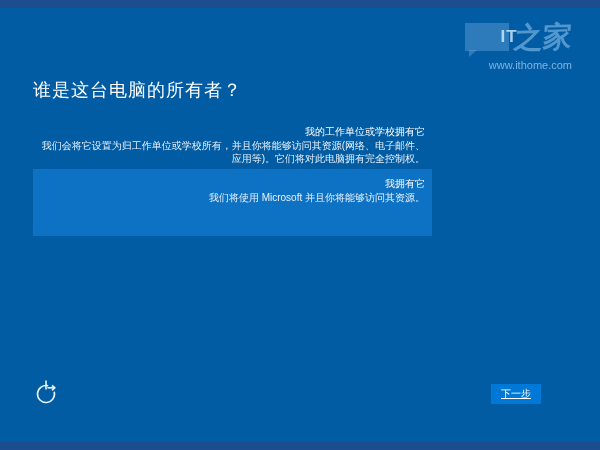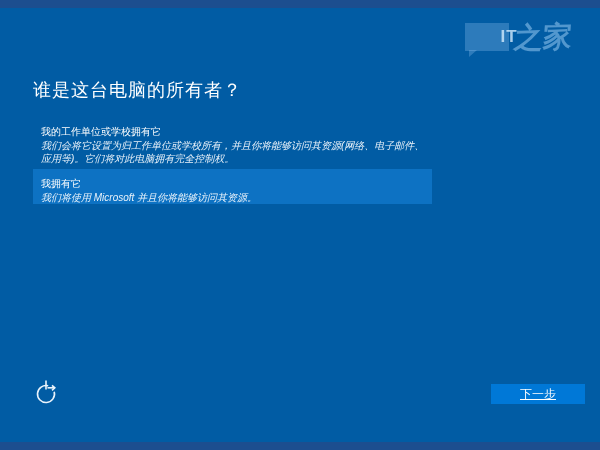--- a/index.html
+++ b/index.html
@@ -46,52 +46,53 @@
 
   
   .page-title{
     position:absolute;left:33px;top:78px;
     font-size:18px;font-weight:300;letter-spacing:1px;
     color:var(--text);
   }
 
   
   .options{position:absolute;left:33px;top:117px;width:399px;}
-  .option{padding:7px 7px 2px 8px;margin-bottom:2px;cursor:pointer;}
-  .option.selected{background:var(--sel);padding-bottom:0;}
+  .option{padding:7px 7px 2px 8px;margin-bottom:2px;cursor:pointer;text-align:right;}
+  .option.selected{background:var(--sel);padding-bottom:32px;}
   .opt-title{font-size:10px;line-height:15px;color:var(--text);}
-  .opt-desc{font-size:10px;line-height:13px;color:#E9F2FA;font-style:italic;}
+  .opt-desc{font-size:10px;line-height:13px;color:#E9F2FA;}
 
   
   .ease-btn{
     position:absolute;left:33px;top:378px;width:28px;height:30px;
     background:transparent;border:none;cursor:pointer;padding:0;
   }
   .next-btn{
-    position:absolute;left:491px;top:384px;width:94px;height:20px;
+    position:absolute;left:491px;top:384px;width:50px;height:20px;
     background:var(--btn);border:none;color:var(--text);
-    font-family:inherit;font-size:12px;line-height:20px;text-align:center;
+    font-family:inherit;font-size:10px;line-height:20px;text-align:center;
     cursor:pointer;
     text-decoration:underline;
   }
 </style>
 </head>
 <body>
 
 <div class="screen">
 
   <div class="edge-bar top"></div>
 
   <div class="watermark">
     <div class="wm-row">
       <div class="wm-box">
         <span>IT</span>
       </div>
       <div class="wm-cn">之家</div>
     </div>
+    <div class="wm-url">www.ithome.com</div>
   </div>
 
   <h1 class="page-title">谁是这台电脑的所有者？</h1>
 
   <div class="options">
     <div class="option">
       <div class="opt-title">我的工作单位或学校拥有它</div>
       <div class="opt-desc">我们会将它设置为归工作单位或学校所有，并且你将能够访问其资源(网络、电子邮件、应用等)。它们将对此电脑拥有完全控制权。</div>
     </div>
     <div class="option selected">

